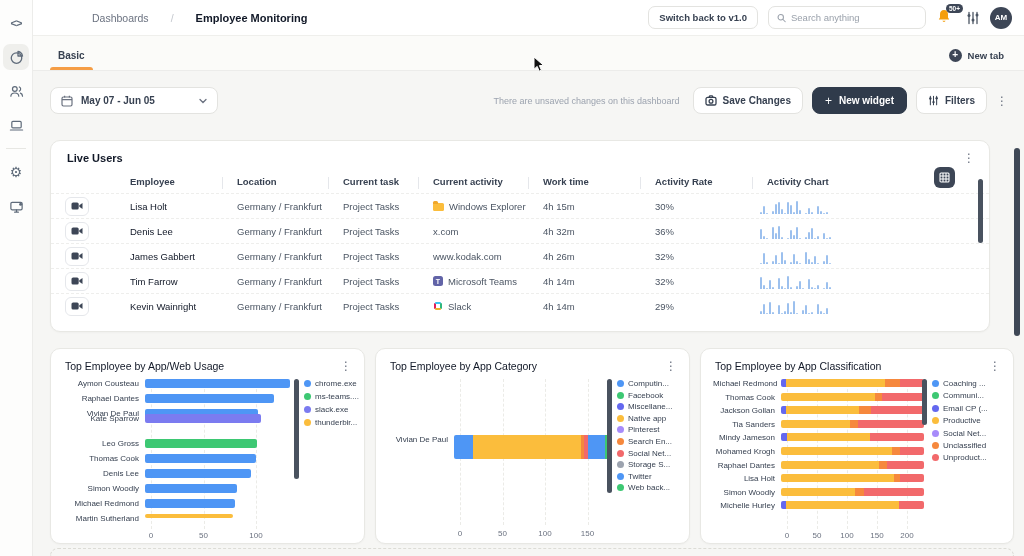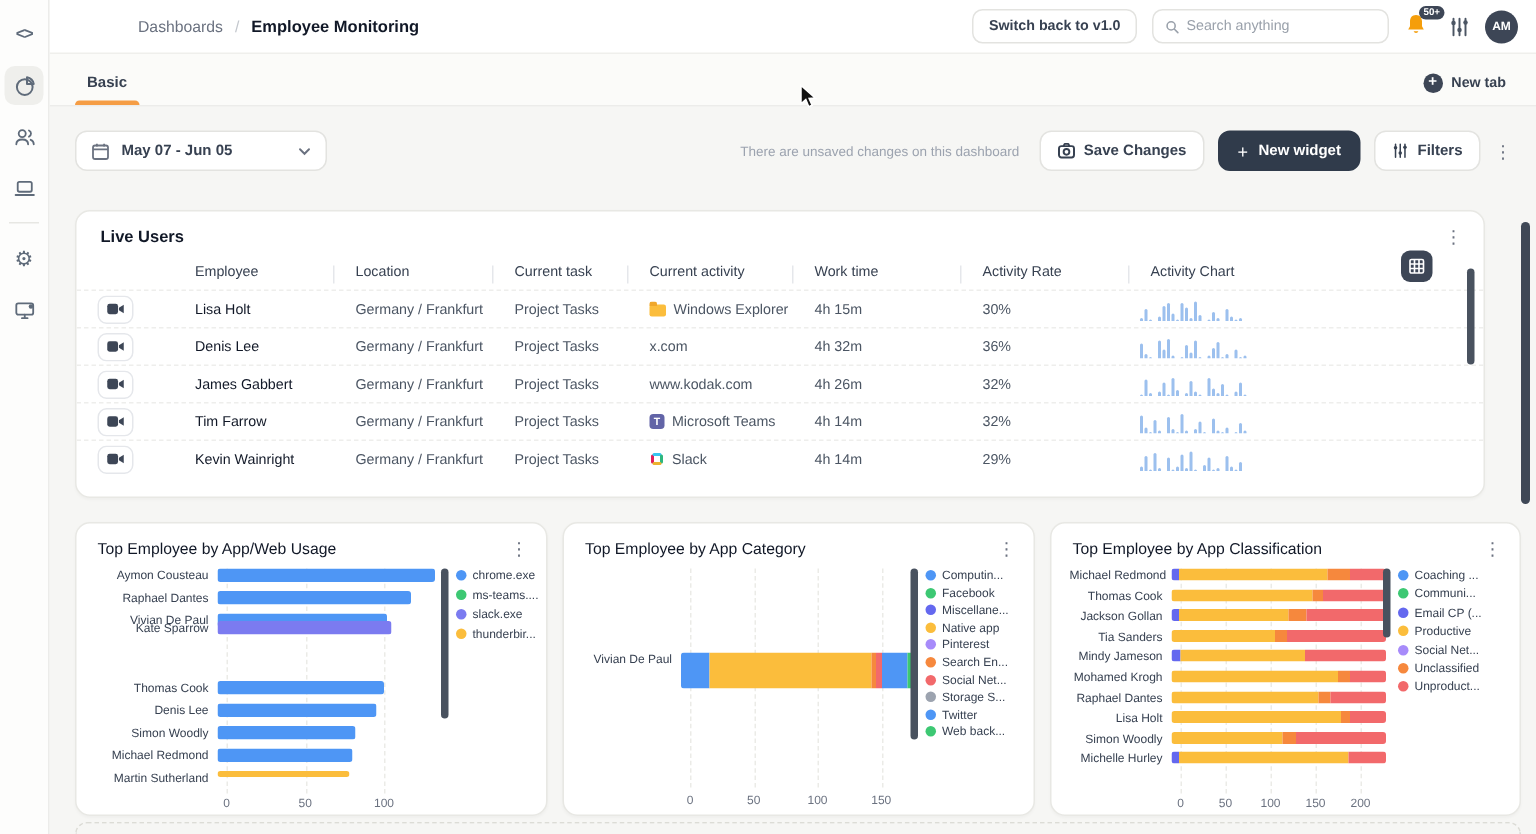--- a/index.html
+++ b/index.html
@@ -11,21 +11,21 @@
   .sidebar { position:absolute; left:0; top:0; width:33px; height:556px; background:#fdfdfc; border-right:1px solid #ececea; z-index:5; display:flex; flex-direction:column; align-items:center; padding-top:10px; gap:8px; }
   .side-btn { width:26px; height:26px; border-radius:7px; display:flex; align-items:center; justify-content:center; color:#5f6b7a; cursor:pointer; }
   .side-btn.active { background:#efefec; }
   .side-btn svg { display:block; }
   .side-divider { width:20px; height:1px; background:#e7e7e3; margin:2px 0; }
   .code-glyph { font-size:11px; font-weight:700; letter-spacing:-1px; color:#5f6b7a; }
   .gear-glyph { font-size:14px; color:#5f6b7a; line-height:1; }
 
   
   .topbar { position:absolute; left:33px; top:0; width:991px; height:36px; background:#fff; border-bottom:1px solid #efefec; display:flex; align-items:center; padding:0 12px 0 14px; }
-  .breadcrumb { display:flex; align-items:center; gap:8px; font-size:10.5px;padding-left:45px; }
+  .breadcrumb { display:flex; align-items:center; gap:22px; font-size:10.5px;padding-left:45px; }
   .bc-section { color:#6b7280; }
   .bc-sep { color:#c3c7cd; }
   .bc-current { color:#111827; font-weight:700; font-size:11px; }
   .topbar-right { margin-left:auto; display:flex; align-items:center; gap:10px; }
   .btn { display:inline-flex; align-items:center; gap:6px; background:#fff; border:1px solid #e3e3e0; border-radius:7px; color:#374151; font-size:9.5px; font-weight:600; cursor:pointer; font-family:inherit; }
   .switch-btn { height:23px; padding:0 10px; }
   .searchbox { display:flex; align-items:center; gap:5px; width:158px; height:23px; border:1px solid #e3e3e0; border-radius:7px; padding:0 8px; background:#fff; }
   .searchbox input { border:none; outline:none; width:100%; font-size:9.5px; color:#374151; font-family:inherit; background:transparent; }
   .searchbox input::placeholder { color:#9aa1ab; }
   .bell-wrap { position:relative; width:20px; height:20px; cursor:pointer; }
@@ -55,21 +55,21 @@
   
   .card { background:#fff; border:1px solid #e8e8e4; border-radius:10px; box-shadow:0 1px 2px rgba(20,25,35,.03); }
 
   
   .live-users { position:absolute; left:50px; top:140px; width:940px; height:192px; overflow:hidden; }
   .lu-head { display:flex; align-items:center; padding:11px 14px 5px 16px; }
   .lu-title { font-size:11px; font-weight:700; color:#111827; }
   .lu-head .kebab { margin-left:auto; }
   .lu-grid { display:grid; grid-template-columns:64px 107px 106px 90px 110px 112px 112px 1fr; align-items:center; }
   .lu-header-row { height:24px; position:relative; }
-  .th { font-size:9.5px; font-weight:400; color:#374151; padding-left:15px; position:relative; }
+  .th { font-size:9.5px; font-weight:700; color:#374151; padding-left:15px; position:relative; }
   .th.sep::before { content:""; position:absolute; left:0; top:1px; width:1px; height:12px; background:#e5e7eb; }
   .grid-icon-btn { position:absolute; right:34px; top:-2px; width:21px; height:21px; background:#3d4656; border-radius:6px; border:none; display:flex; align-items:center; justify-content:center; cursor:pointer; }
   .t-row { height:25px; border-top:1px dashed #eeeeec; }
   .td { font-size:9.5px; color:#4b5563; padding-left:15px; white-space:nowrap; overflow:hidden; }
   .td.c-emp { color:#111827; }
   .td.c-cam { padding-left:14px; }
   .cam-btn { width:24px; height:19px; border:1px solid #e5e7eb; background:#fff; border-radius:6px; display:flex; align-items:center; justify-content:center; cursor:pointer; }
   .act-cell { display:flex; align-items:center; gap:5px; }
   .spark { display:flex; align-items:flex-end; gap:1px; height:16px; padding-left:8px; }
   .spark i { display:block; width:2px; background:#9cc0ee; border-radius:1px 1px 0 0; }
@@ -524,20 +524,26 @@
             <div class="c-bar" style="height:9px">
               <span class="seg" style="width:113.4px;background:#4E96F5"></span>
             </div>
           </div>
           <div class="c-row" style="top:35px;height:15px">
             <div class="c-label" style="width:82px">Kate Sparrow</div>
             <div class="c-bar" style="height:9px">
               <span class="seg" style="width:115.5px;background:#7B7BF0"></span>
             </div>
           </div>
+          <div class="c-row" style="top:60px;height:15px">
+            <div class="c-label" style="width:82px">Leo Gross</div>
+            <div class="c-bar" style="height:9px">
+              <span class="seg" style="width:112.35000000000001px;background:#3DC873"></span>
+            </div>
+          </div>
           <div class="c-row" style="top:75px;height:15px">
             <div class="c-label" style="width:82px">Thomas Cook</div>
             <div class="c-bar" style="height:9px">
               <span class="seg" style="width:111.30000000000001px;background:#4E96F5"></span>
             </div>
           </div>
           <div class="c-row" style="top:90px;height:15px">
             <div class="c-label" style="width:82px">Denis Lee</div>
             <div class="c-bar" style="height:9px">
               <span class="seg" style="width:106.05000000000001px;background:#4E96F5"></span>

